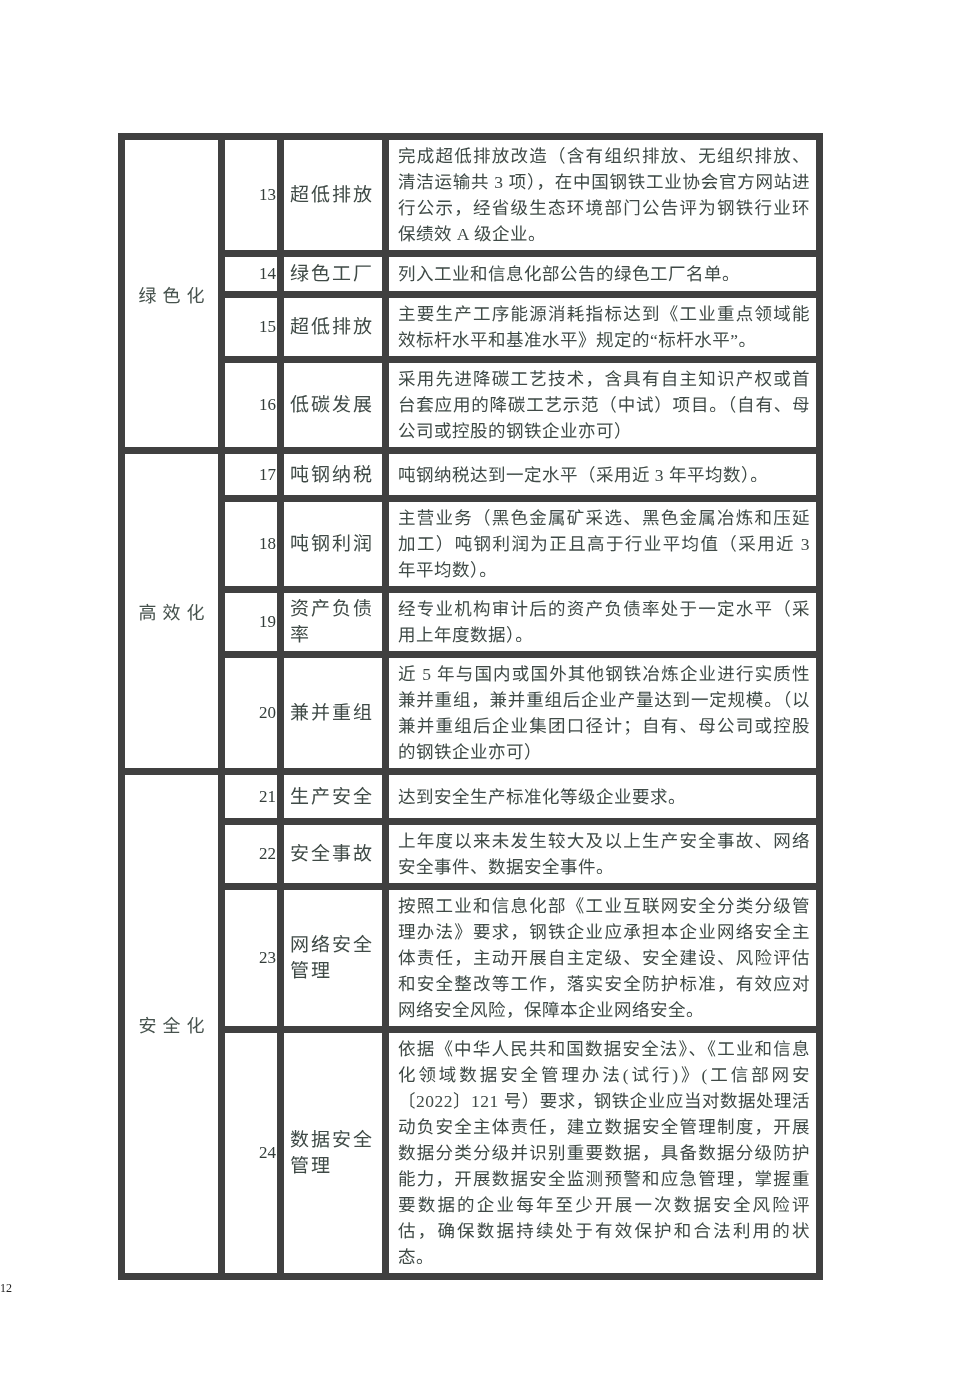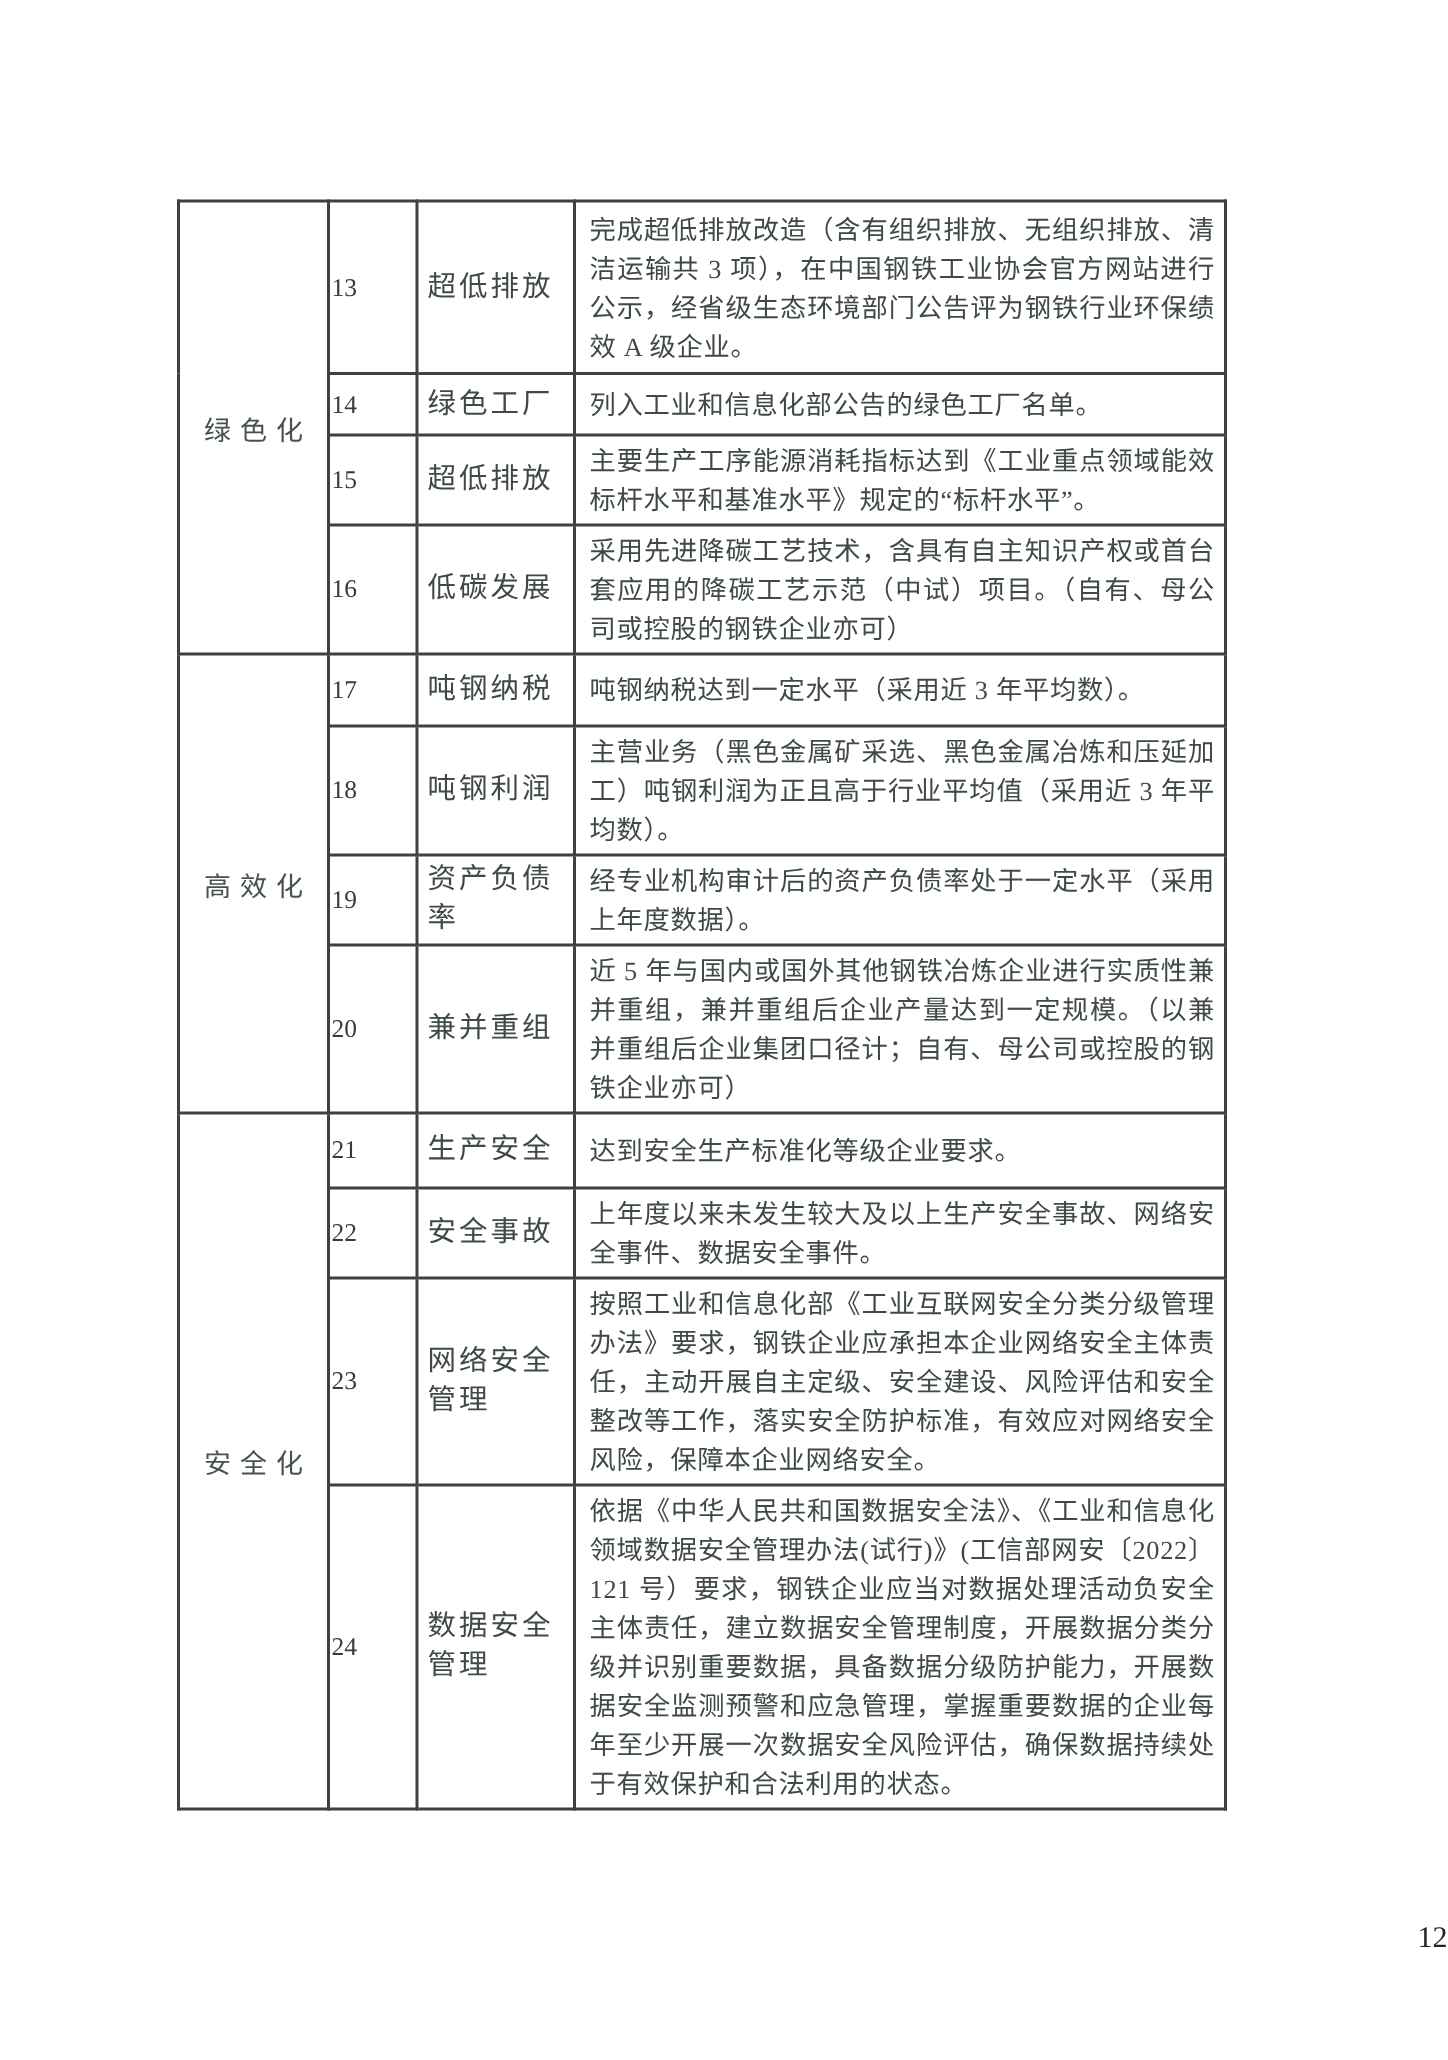--- a/index.html
+++ b/index.html
@@ -21,34 +21,34 @@
   }
   table.criteria-table {
     position: absolute;
     left: 118px;
     top: 133px;
     width: 698px;
     border-collapse: collapse;
     table-layout: fixed;
   }
   table.criteria-table td {
-    border: 2px solid #404040;
+    border: 7px solid #404040;
     vertical-align: middle;
     overflow: hidden;
   }
   td.cat {
     text-align: center;
     font-size: 18px;
     letter-spacing: 6px;
     text-indent: 6px;
     color: #46524d;
     font-family: Liberation Serif, serif;
   }
   td.num {
-    text-align: left;
+    text-align: right;
     font-size: 17px;
     color: #333d3a;
   }
   td.name {
     text-align: left;
     font-size: 19px;
     letter-spacing: 2px;
     line-height: 26px;
     padding: 0 6px;
     color: #3f4a46;
@@ -59,22 +59,22 @@
     letter-spacing: 0.5px;
     text-align: justify;
     padding: 3px 6px 3px 9px;
     color: #3f4a46;
   }
   .page-number {
     position: absolute;
     left: 0;
     right: 0;
     top: 1281px;
-    text-align: right;
-    font-size: 20px;
+    text-align: left;
+    font-size: 12px;
     color: #222222;
   }
 </style>
 </head>
 <body>
 
 <div class="page">
 
   <table class="criteria-table">
     <colgroup>

